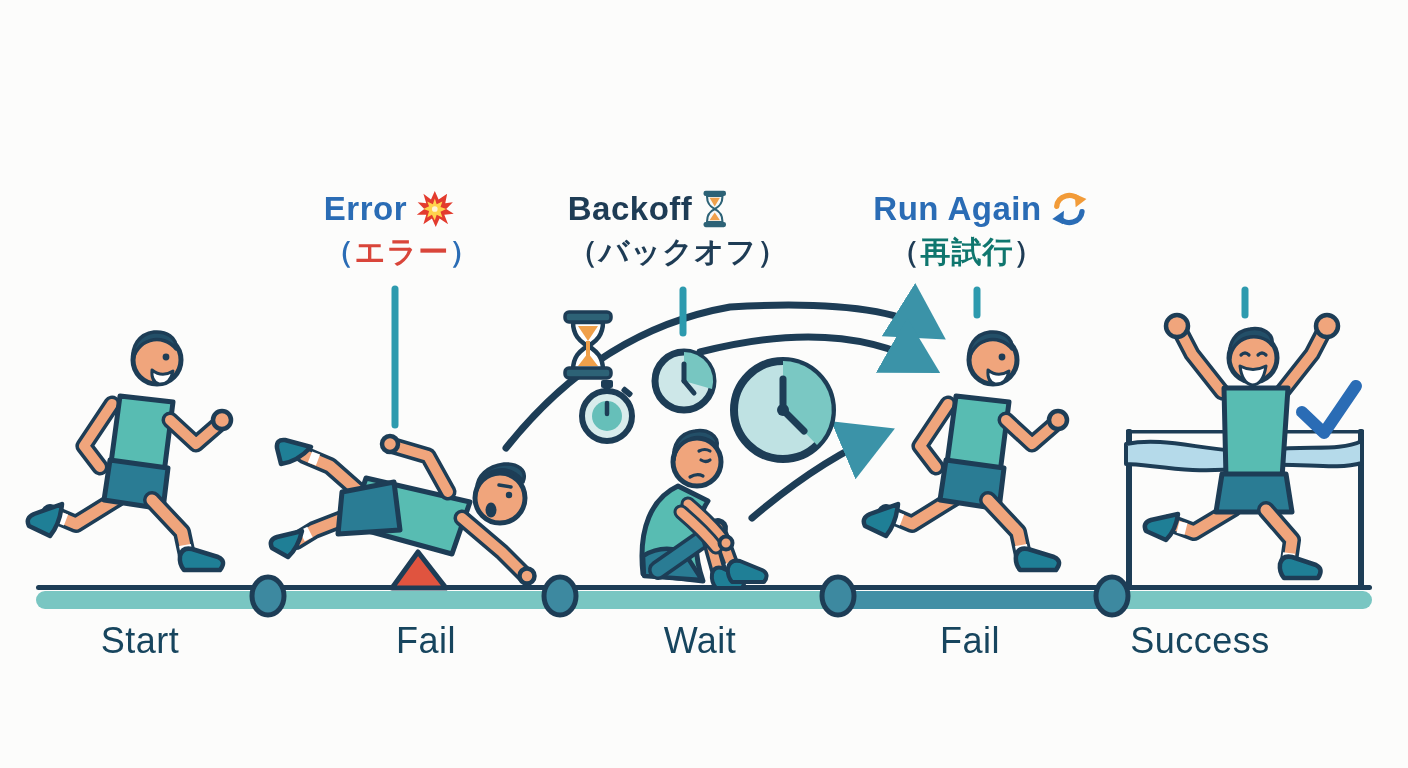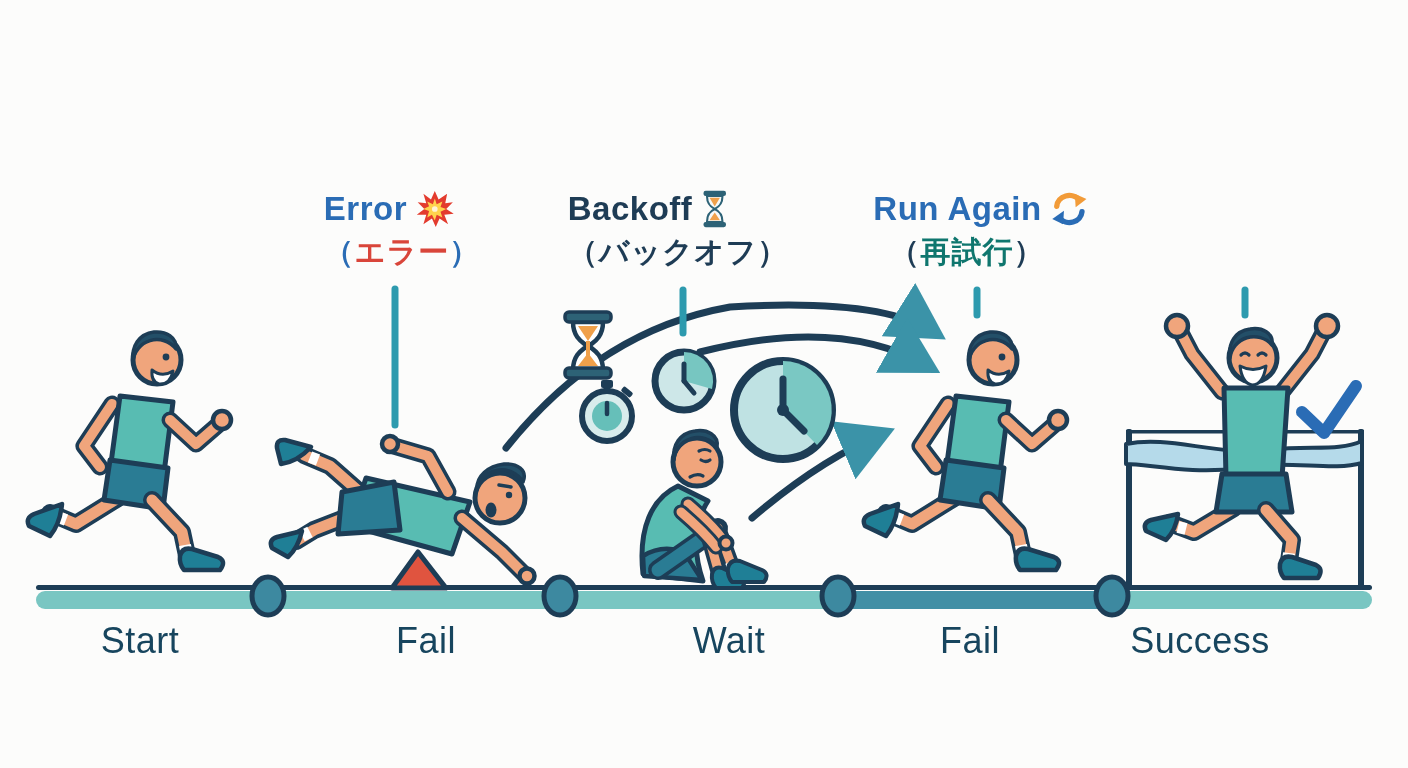--- a/index.html
+++ b/index.html
@@ -278,15 +278,15 @@
   <div class="ann-line2">
     <span style="color: rgb(30, 60, 85);">（</span><span style="color: #0f766e;">再試行</span><span style="color: rgb(30, 60, 85);">）</span>
   </div>
 </div>
 
 <div class="ann" style="left:1245px">
 </div>
 
 <div class="stage-label" style="left:140px">Start</div>
 <div class="stage-label" style="left:426px">Fail</div>
-<div class="stage-label" style="left:729px">Wait</div>
+<div class="stage-label" style="left:700px">Wait</div>
 <div class="stage-label" style="left:970px">Fail</div>
 <div class="stage-label" style="left:1200px">Success</div>
 
 </body></html>

